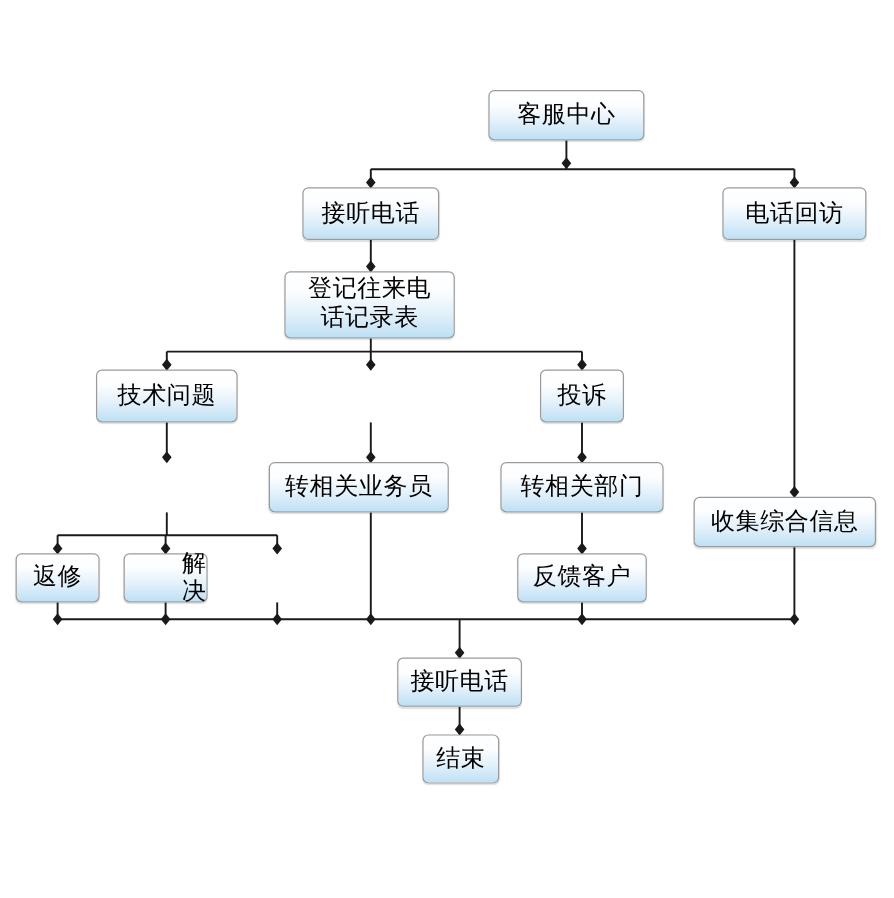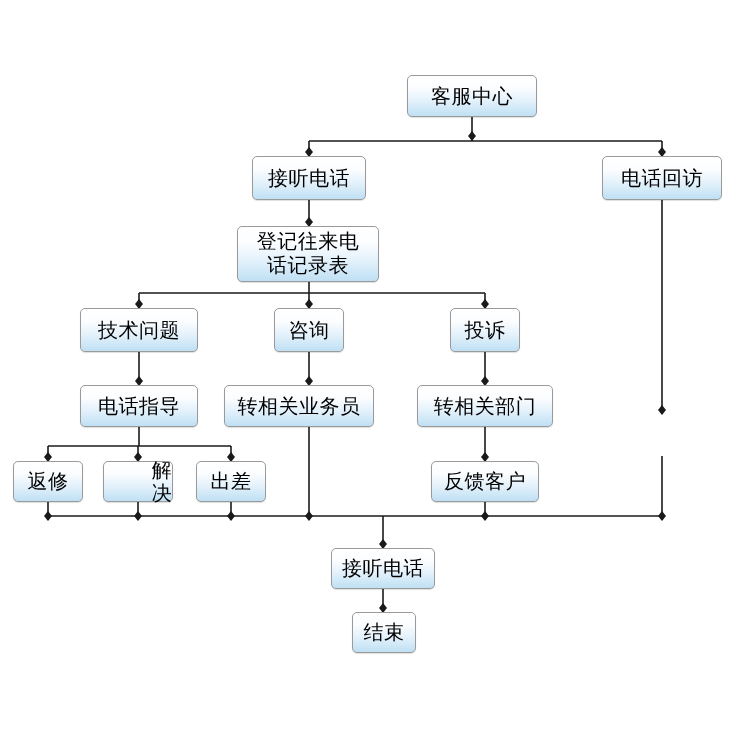--- a/index.html
+++ b/index.html
@@ -126,36 +126,34 @@
 
   <div class="node" style="left:252px; top:156px; width:114px; height:44px;">接听电话</div>
 
   <div class="node" style="left:602px; top:156px; width:120px; height:44px;">电话回访</div>
 
   <div class="node two-line" style="left:237px; top:226px; width:142px; height:56px;">登记往来电
 话记录表</div>
 
   <div class="node" style="left:80px; top:308px; width:118px; height:44px;">技术问题</div>
 
-  <div class="node" style="left:274px; top:308px; width:70px; height:44px;">咨询</div>
 
   <div class="node" style="left:450px; top:308px; width:70px; height:44px;">投诉</div>
 
-  <div class="node" style="left:80px; top:385px; width:118px; height:42px;">电话指导</div>
 
   <div class="node" style="left:224px; top:385px; width:150px; height:42px;">转相关业务员</div>
 
   <div class="node" style="left:417px; top:385px; width:136px; height:42px;">转相关部门</div>
 
+  <div class="node" style="left:578px; top:414px; width:152px; height:42px;">收集综合信息</div>
 
   <div class="node" style="left:13px; top:461px; width:70px; height:41px;text-align:center;">返修</div>
 
   <div class="node" style="left:103px; top:461px; width:70px; height:41px;padding-left:48px;">解决</div>
 
-  <div class="node" style="left:196px; top:461px; width:70px; height:41px;">出差</div>
 
   <div class="node" style="left:431px; top:461px; width:108px; height:41px;">反馈客户</div>
 
   <div class="node" style="left:331px; top:548px; width:104px; height:41px;">接听电话</div>
 
   <div class="node" style="left:352px; top:612px; width:64px; height:41px;">结束</div>
 
 </div>
 
 </body></html>

